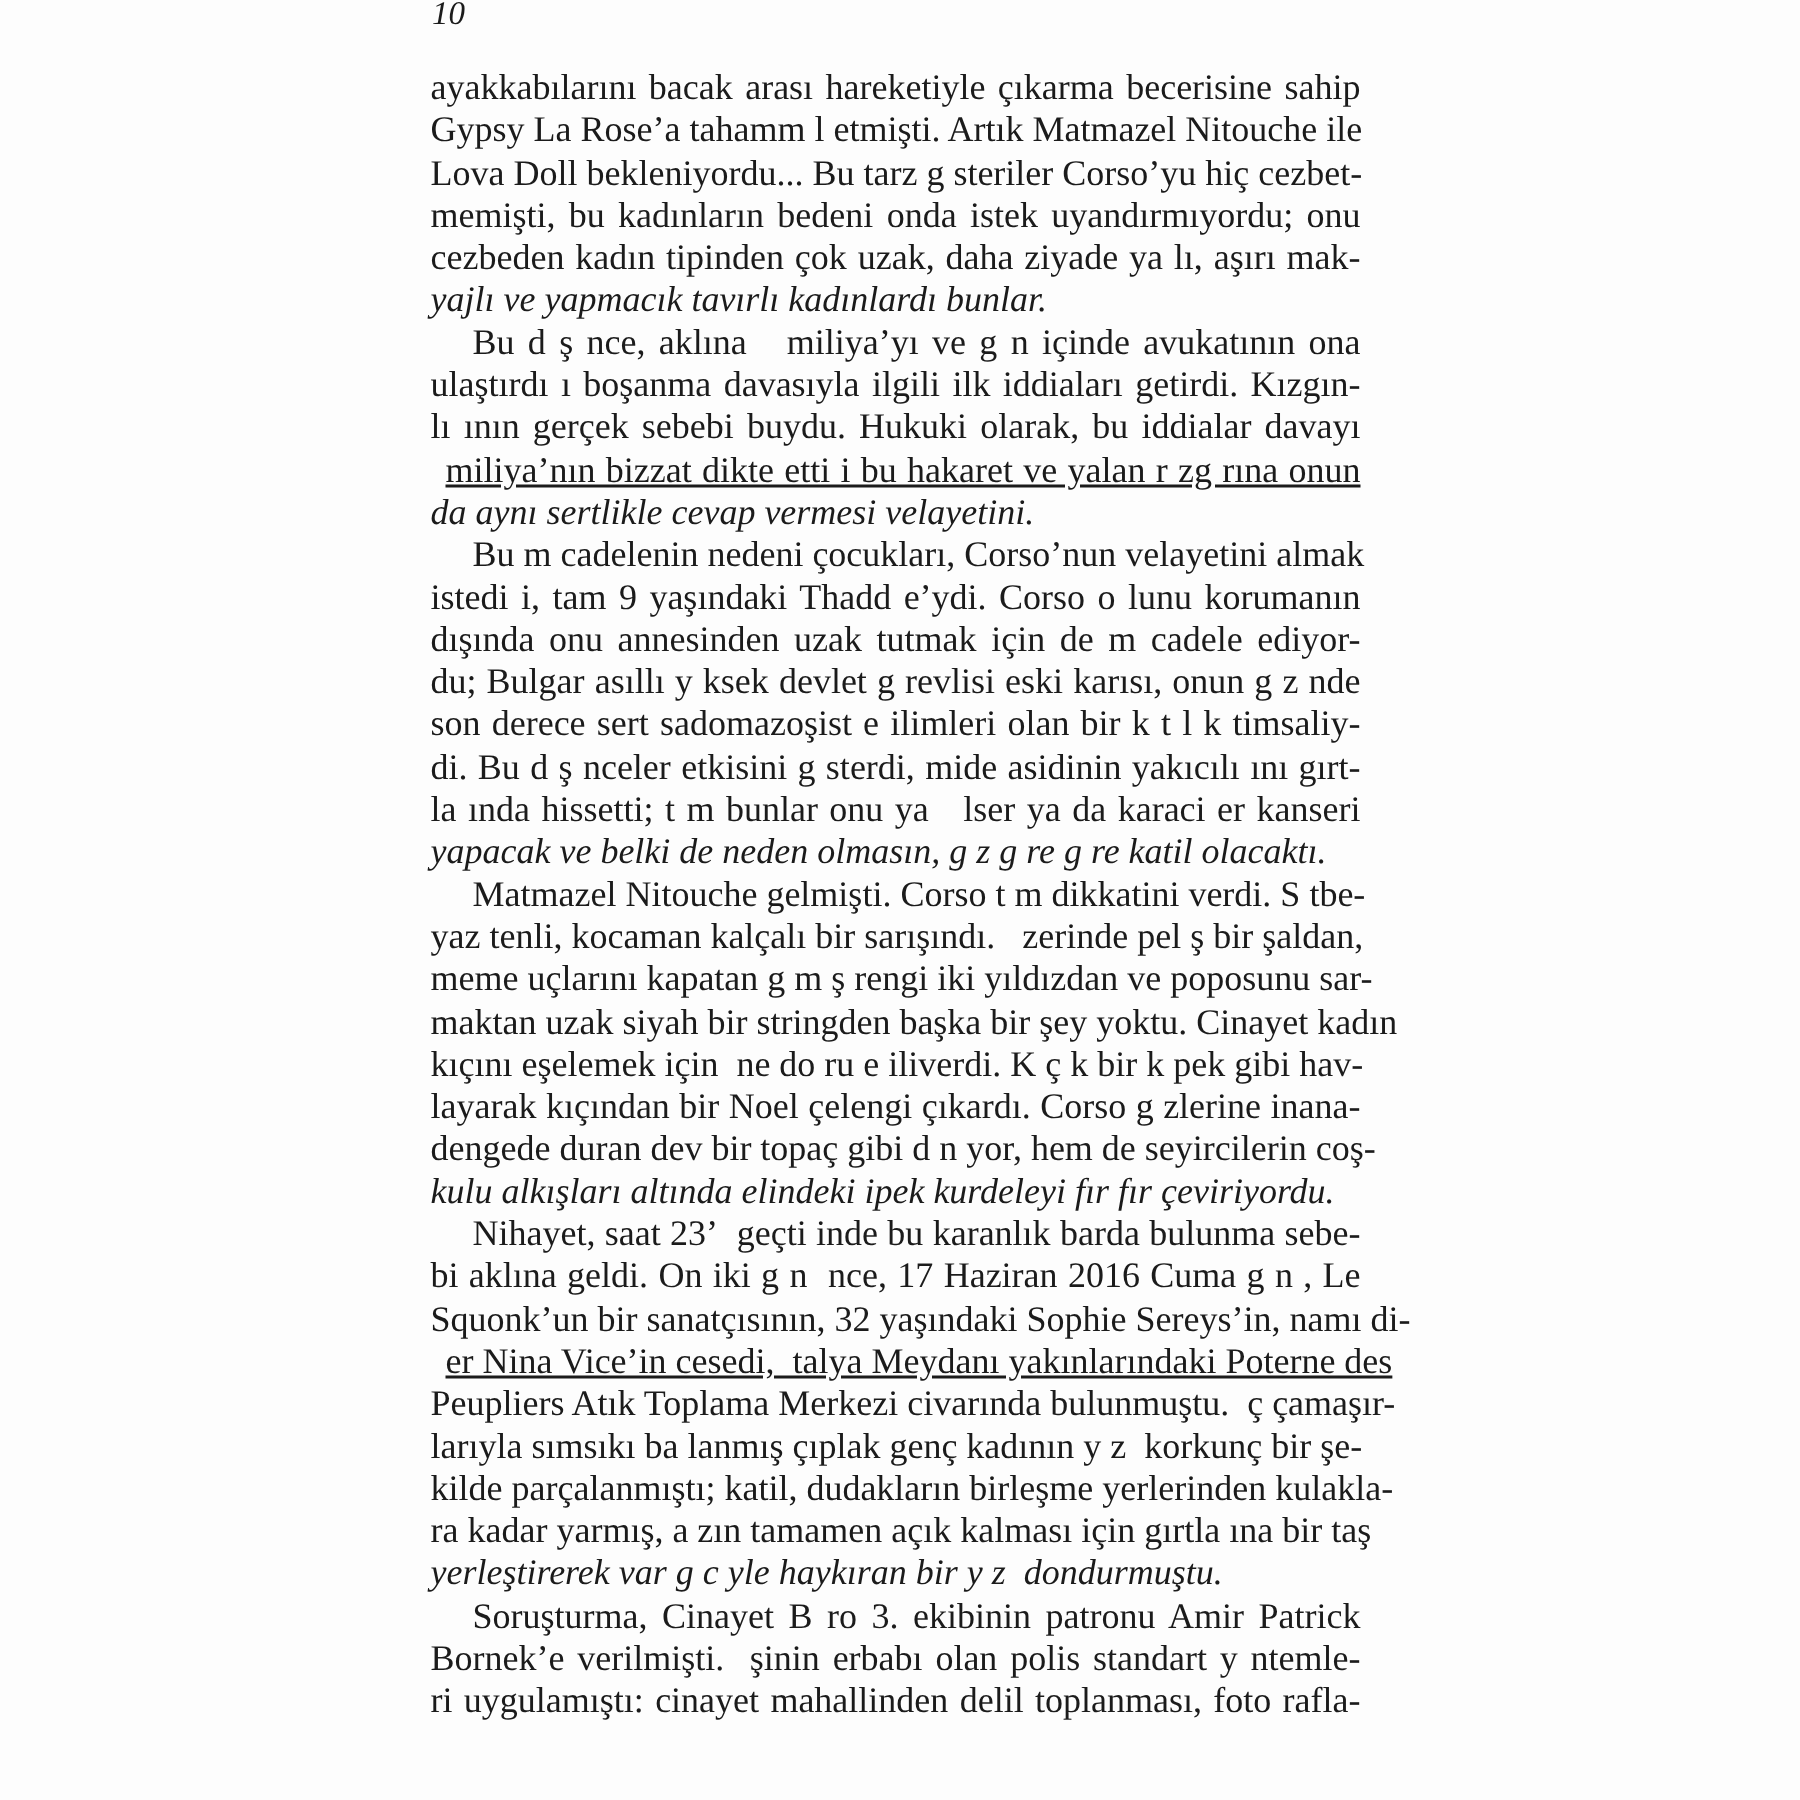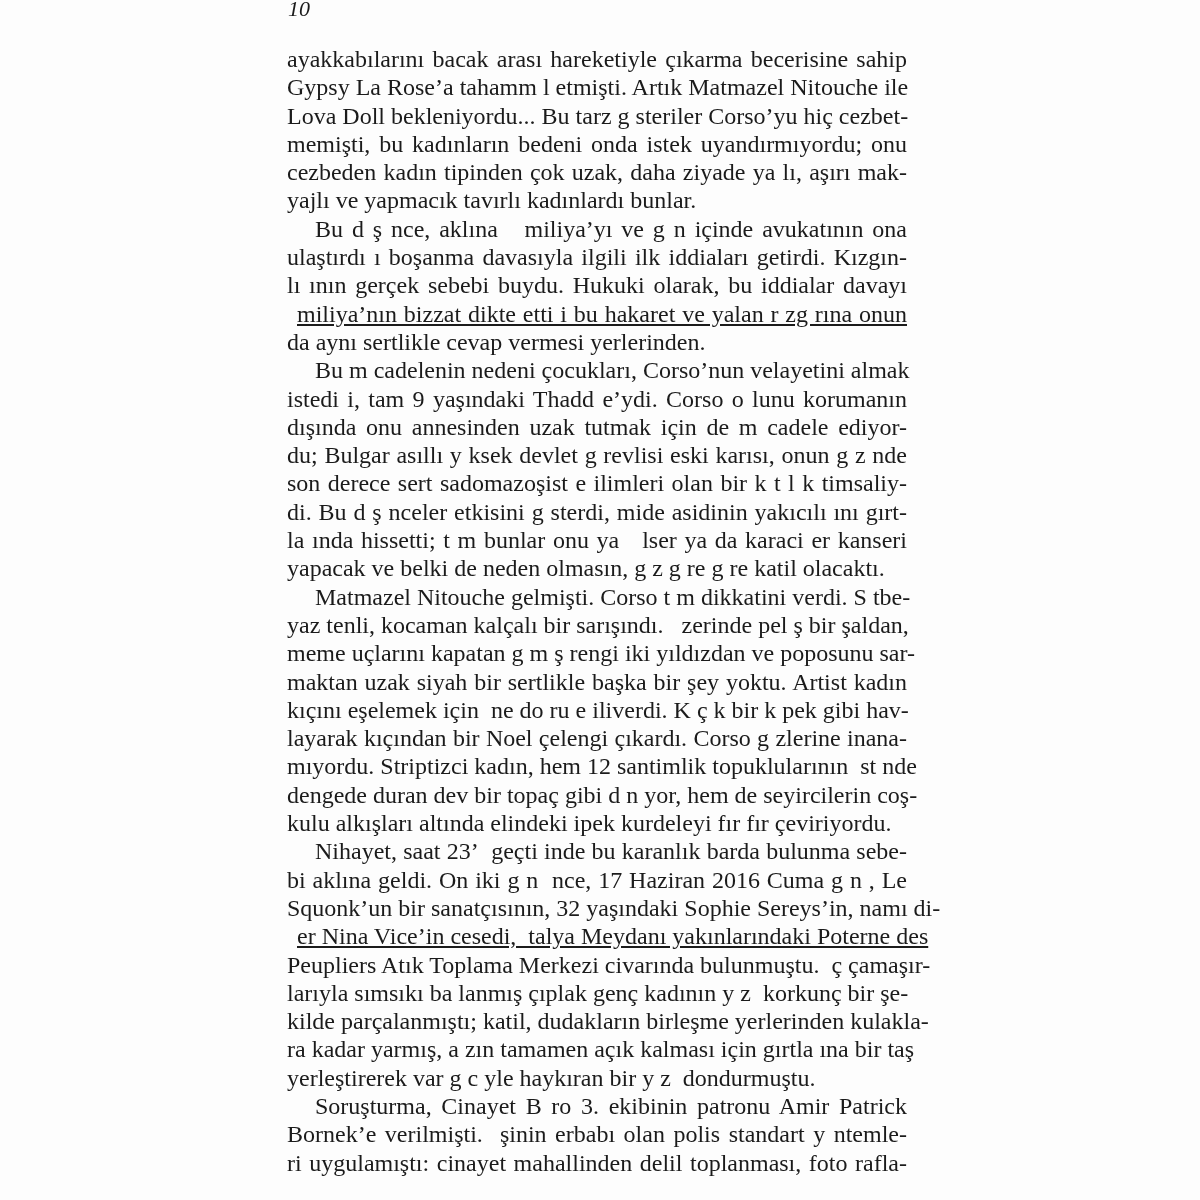--- a/index.html
+++ b/index.html
@@ -31,54 +31,53 @@
   }
   .line {
     font-size: 24px;
     line-height: 28.3px;
     white-space: nowrap;
     text-align: justify;
     text-align-last: justify;
   }
   .line.para-start { padding-left: 28px; }
   .line.gap-start  { padding-left: 10px; text-decoration: underline; }
-  .line.para-end   { text-align-last: left; }
+  .line.para-end   { text-align-last: left; font-style: italic; }
 </style>
 </head>
 <body>
 
 <div class="page-number">10</div>
 
 <div class="text-block">
     <div class="line">ayakkabılarını bacak arası hareketiyle çıkarma becerisine sahip</div>
     <div class="line">Gypsy La Rose’a tahamm&nbsp;l etmişti. Artık Matmazel Nitouche ile</div>
     <div class="line">Lova Doll bekleniyordu... Bu tarz g&nbsp;steriler Corso’yu hiç cezbet-</div>
     <div class="line">memişti, bu kadınların bedeni onda istek uyandırmıyordu; onu</div>
     <div class="line">cezbeden kadın tipinden çok uzak, daha ziyade ya&nbsp;lı, aşırı mak-</div>
     <div class="line para-end">yajlı ve yapmacık tavırlı kadınlardı bunlar.</div>
     <div class="line para-start">Bu d&nbsp;ş&nbsp;nce, aklına &nbsp;&nbsp;miliya’yı ve g&nbsp;n içinde avukatının ona</div>
     <div class="line">ulaştırdı&nbsp;ı boşanma davasıyla ilgili ilk iddiaları getirdi. Kızgın-</div>
     <div class="line">lı&nbsp;ının gerçek sebebi buydu. Hukuki olarak, bu iddialar davayı</div>
     <div class="line gap-start">miliya’nın bizzat dikte etti&nbsp;i bu hakaret ve yalan r&nbsp;zg&nbsp;rına onun</div>
-    <div class="line para-end">da aynı sertlikle cevap vermesi yerlerinden.</div>
+    <div class="line para-end">da aynı sertlikle cevap vermesi velayetini.</div>
     <div class="line para-start">Bu m&nbsp;cadelenin nedeni çocukları, Corso’nun velayetini almak</div>
     <div class="line">istedi&nbsp;i, tam 9 yaşındaki Thadd&nbsp;e’ydi. Corso o&nbsp;lunu korumanın</div>
     <div class="line">dışında onu annesinden uzak tutmak için de m&nbsp;cadele ediyor-</div>
     <div class="line">du; Bulgar asıllı y&nbsp;ksek devlet g&nbsp;revlisi eski karısı, onun g&nbsp;z&nbsp;nde</div>
     <div class="line">son derece sert sadomazoşist e&nbsp;ilimleri olan bir k&nbsp;t&nbsp;l&nbsp;k timsaliy-</div>
     <div class="line">di. Bu d&nbsp;ş&nbsp;nceler etkisini g&nbsp;sterdi, mide asidinin yakıcılı&nbsp;ını gırt-</div>
     <div class="line">la&nbsp;ında hissetti; t&nbsp;m bunlar onu ya &nbsp;&nbsp;lser ya da karaci&nbsp;er kanseri</div>
     <div class="line para-end">yapacak ve belki de neden olmasın, g&nbsp;z g&nbsp;re g&nbsp;re katil olacaktı.</div>
     <div class="line para-start">Matmazel Nitouche gelmişti. Corso t&nbsp;m dikkatini verdi. S&nbsp;tbe-</div>
     <div class="line">yaz tenli, kocaman kalçalı bir sarışındı. &nbsp;&nbsp;zerinde pel&nbsp;ş bir şaldan,</div>
     <div class="line">meme uçlarını kapatan g&nbsp;m&nbsp;ş rengi iki yıldızdan ve poposunu sar-</div>
-    <div class="line">maktan uzak siyah bir sertlikle başka bir şey yoktu. Artist kadın</div>
+    <div class="line">maktan uzak siyah bir stringden başka bir şey yoktu. Cinayet kadın</div>
     <div class="line">kıçını eşelemek için &nbsp;ne do&nbsp;ru e&nbsp;iliverdi. K&nbsp;ç&nbsp;k bir k&nbsp;pek gibi hav-</div>
     <div class="line">layarak kıçından bir Noel çelengi çıkardı. Corso g&nbsp;zlerine inana-</div>
-    <div class="line">mıyordu. Striptizci kadın, hem 12 santimlik topuklularının &nbsp;st&nbsp;nde</div>
     <div class="line">dengede duran dev bir topaç gibi d&nbsp;n&nbsp;yor, hem de seyircilerin coş-</div>
     <div class="line para-end">kulu alkışları altında elindeki ipek kurdeleyi fır fır çeviriyordu.</div>
     <div class="line para-start">Nihayet, saat 23’&nbsp; geçti&nbsp;inde bu karanlık barda bulunma sebe-</div>
     <div class="line">bi aklına geldi. On iki g&nbsp;n &nbsp;nce, 17 Haziran 2016 Cuma g&nbsp;n&nbsp;, Le</div>
     <div class="line">Squonk’un bir sanatçısının, 32 yaşındaki Sophie Sereys’in, namı di-</div>
     <div class="line gap-start">er Nina Vice’in cesedi, &nbsp;talya Meydanı yakınlarındaki Poterne des</div>
     <div class="line">Peupliers Atık Toplama Merkezi civarında bulunmuştu. &nbsp;ç çamaşır-</div>
     <div class="line">larıyla sımsıkı ba&nbsp;lanmış çıplak genç kadının y&nbsp;z&nbsp; korkunç bir şe-</div>
     <div class="line">kilde parçalanmıştı; katil, dudakların birleşme yerlerinden kulakla-</div>
     <div class="line">ra kadar yarmış, a&nbsp;zın tamamen açık kalması için gırtla&nbsp;ına bir taş</div>

